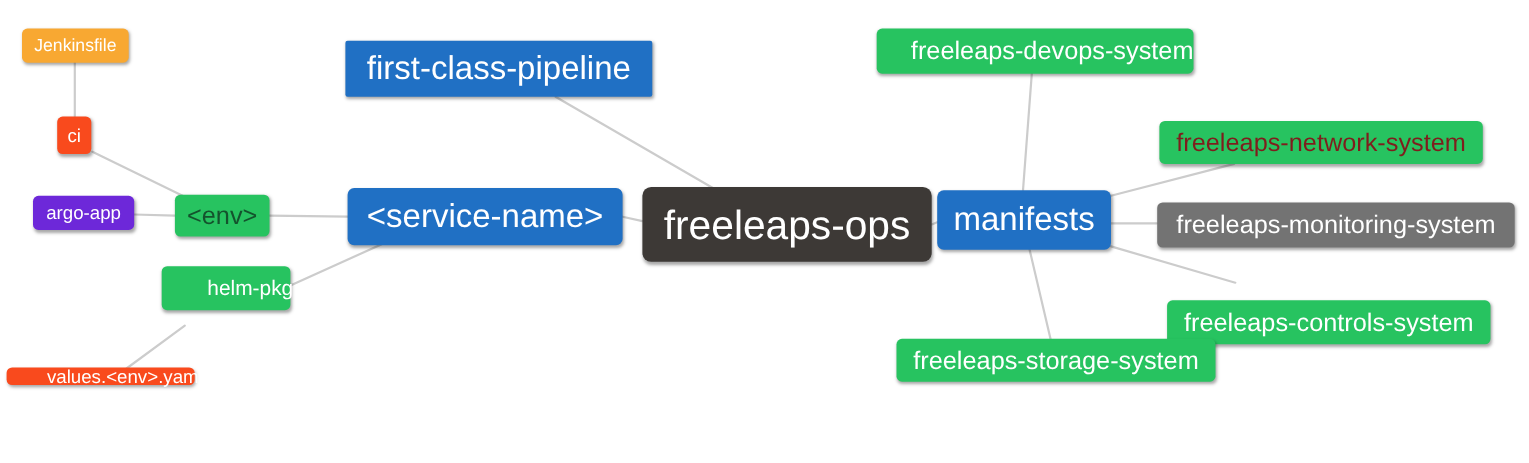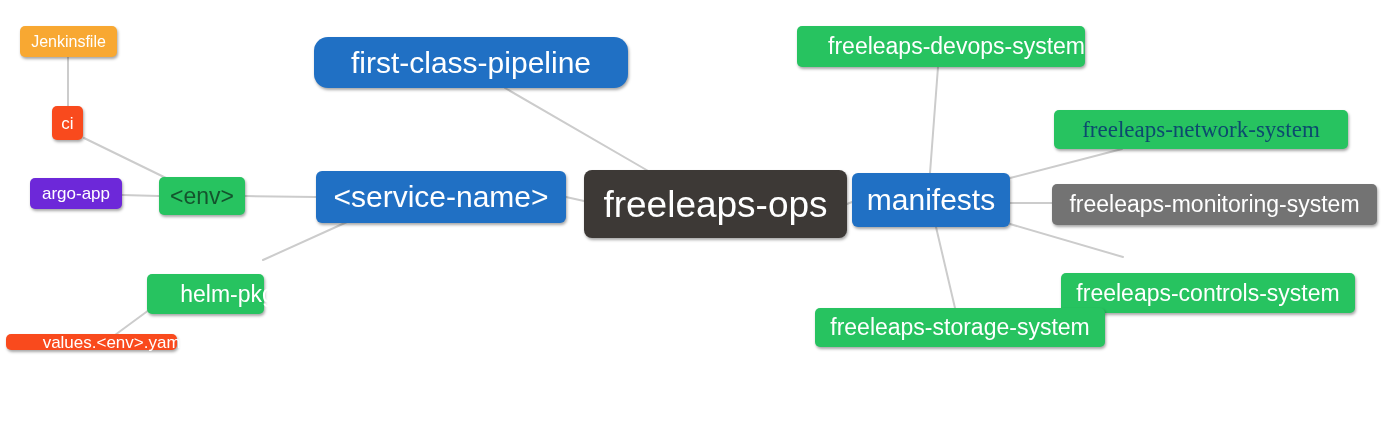--- a/index.html
+++ b/index.html
@@ -40,23 +40,23 @@
     cursor: pointer;
     box-sizing: border-box;
   }
   .label { display: inline-block; line-height: 1; }
 
   
   .n-jenkinsfile      { left: 20px;   top: 26px;  width: 97px;  height: 31px; font-size: 16px; }
   .n-ci               { left: 52px;   top: 106px; width: 31px;  height: 34px; font-size: 17px; }
   .n-argo-app         { left: 30px;   top: 178px; width: 92px;  height: 31px; font-size: 17px; }
   .n-env              { left: 159px;  top: 177px; width: 86px;  height: 38px; font-size: 23px; }
-  .n-helm-pkg         { left: 147px;  top: 274px; width: 117px; height: 40px; font-size: 23px; padding-left: 44px; }
+  .n-helm-pkg         { left: 147px;  top: 242px; width: 117px; height: 40px; font-size: 19px; padding-left: 44px; }
   .n-values-env-yaml  { left: 6px;    top: 334px; width: 171px; height: 16px; font-size: 17px; padding-left: 44px; }
-  .n-first-class-pipeline { left: 314px; top: 37px;  width: 314px; height: 51px; font-size: 30px; border-radius: 14px; }
+  .n-first-class-pipeline { left: 314px; top: 37px;  width: 279px; height: 51px; font-size: 30px; border-radius: 2px; }
   .n-service-name     { left: 316px;  top: 171px; width: 250px; height: 52px; font-size: 30px; border-radius: 6px; }
   .n-root             { left: 584px;  top: 170px; width: 263px; height: 68px; font-size: 37px; border-radius: 8px; }
   .n-manifests        { left: 852px;  top: 173px; width: 158px; height: 54px; font-size: 30px; border-radius: 6px; }
   .n-devops-system    { left: 797px;  top: 26px;  width: 288px; height: 41px; font-size: 23px; justify-content: flex-end; }
   .n-network-system   { left: 1054px; top: 110px; width: 294px; height: 39px; font-size: 23px; }
   .n-monitoring-system{ left: 1052px; top: 184px; width: 325px; height: 41px; font-size: 23px; }
   .n-controls-system  { left: 1061px; top: 273px; width: 294px; height: 40px; font-size: 23px; }
   .n-storage-system   { left: 815px;  top: 308px; width: 290px; height: 39px; font-size: 23px; }
 </style>
 </head>
@@ -118,21 +118,21 @@
   </div>
 
   <div class="node n-manifests" style="background: rgb(32, 112, 196); color: rgb(255, 255, 255);">
     <span class="label">manifests</span>
   </div>
 
   <div class="node n-devops-system" style="background: rgb(39, 195, 96); color: rgb(255, 255, 255);">
     <span class="label">freeleaps-devops-system</span>
   </div>
 
-  <div class="node n-network-system" style="background: rgb(39, 195, 96); color: #0c4a6e; font-family: Liberation Serif, serif;">
+  <div class="node n-network-system" style="background: rgb(39, 195, 96); color: #7f1d1d;">
     <span class="label">freeleaps-network-system</span>
   </div>
 
   <div class="node n-monitoring-system" style="background: #737373; color: rgb(255, 255, 255);">
     <span class="label">freeleaps-monitoring-system</span>
   </div>
 
   <div class="node n-controls-system" style="background: rgb(39, 195, 96); color: rgb(255, 255, 255);">
     <span class="label">freeleaps-controls-system</span>
   </div>

